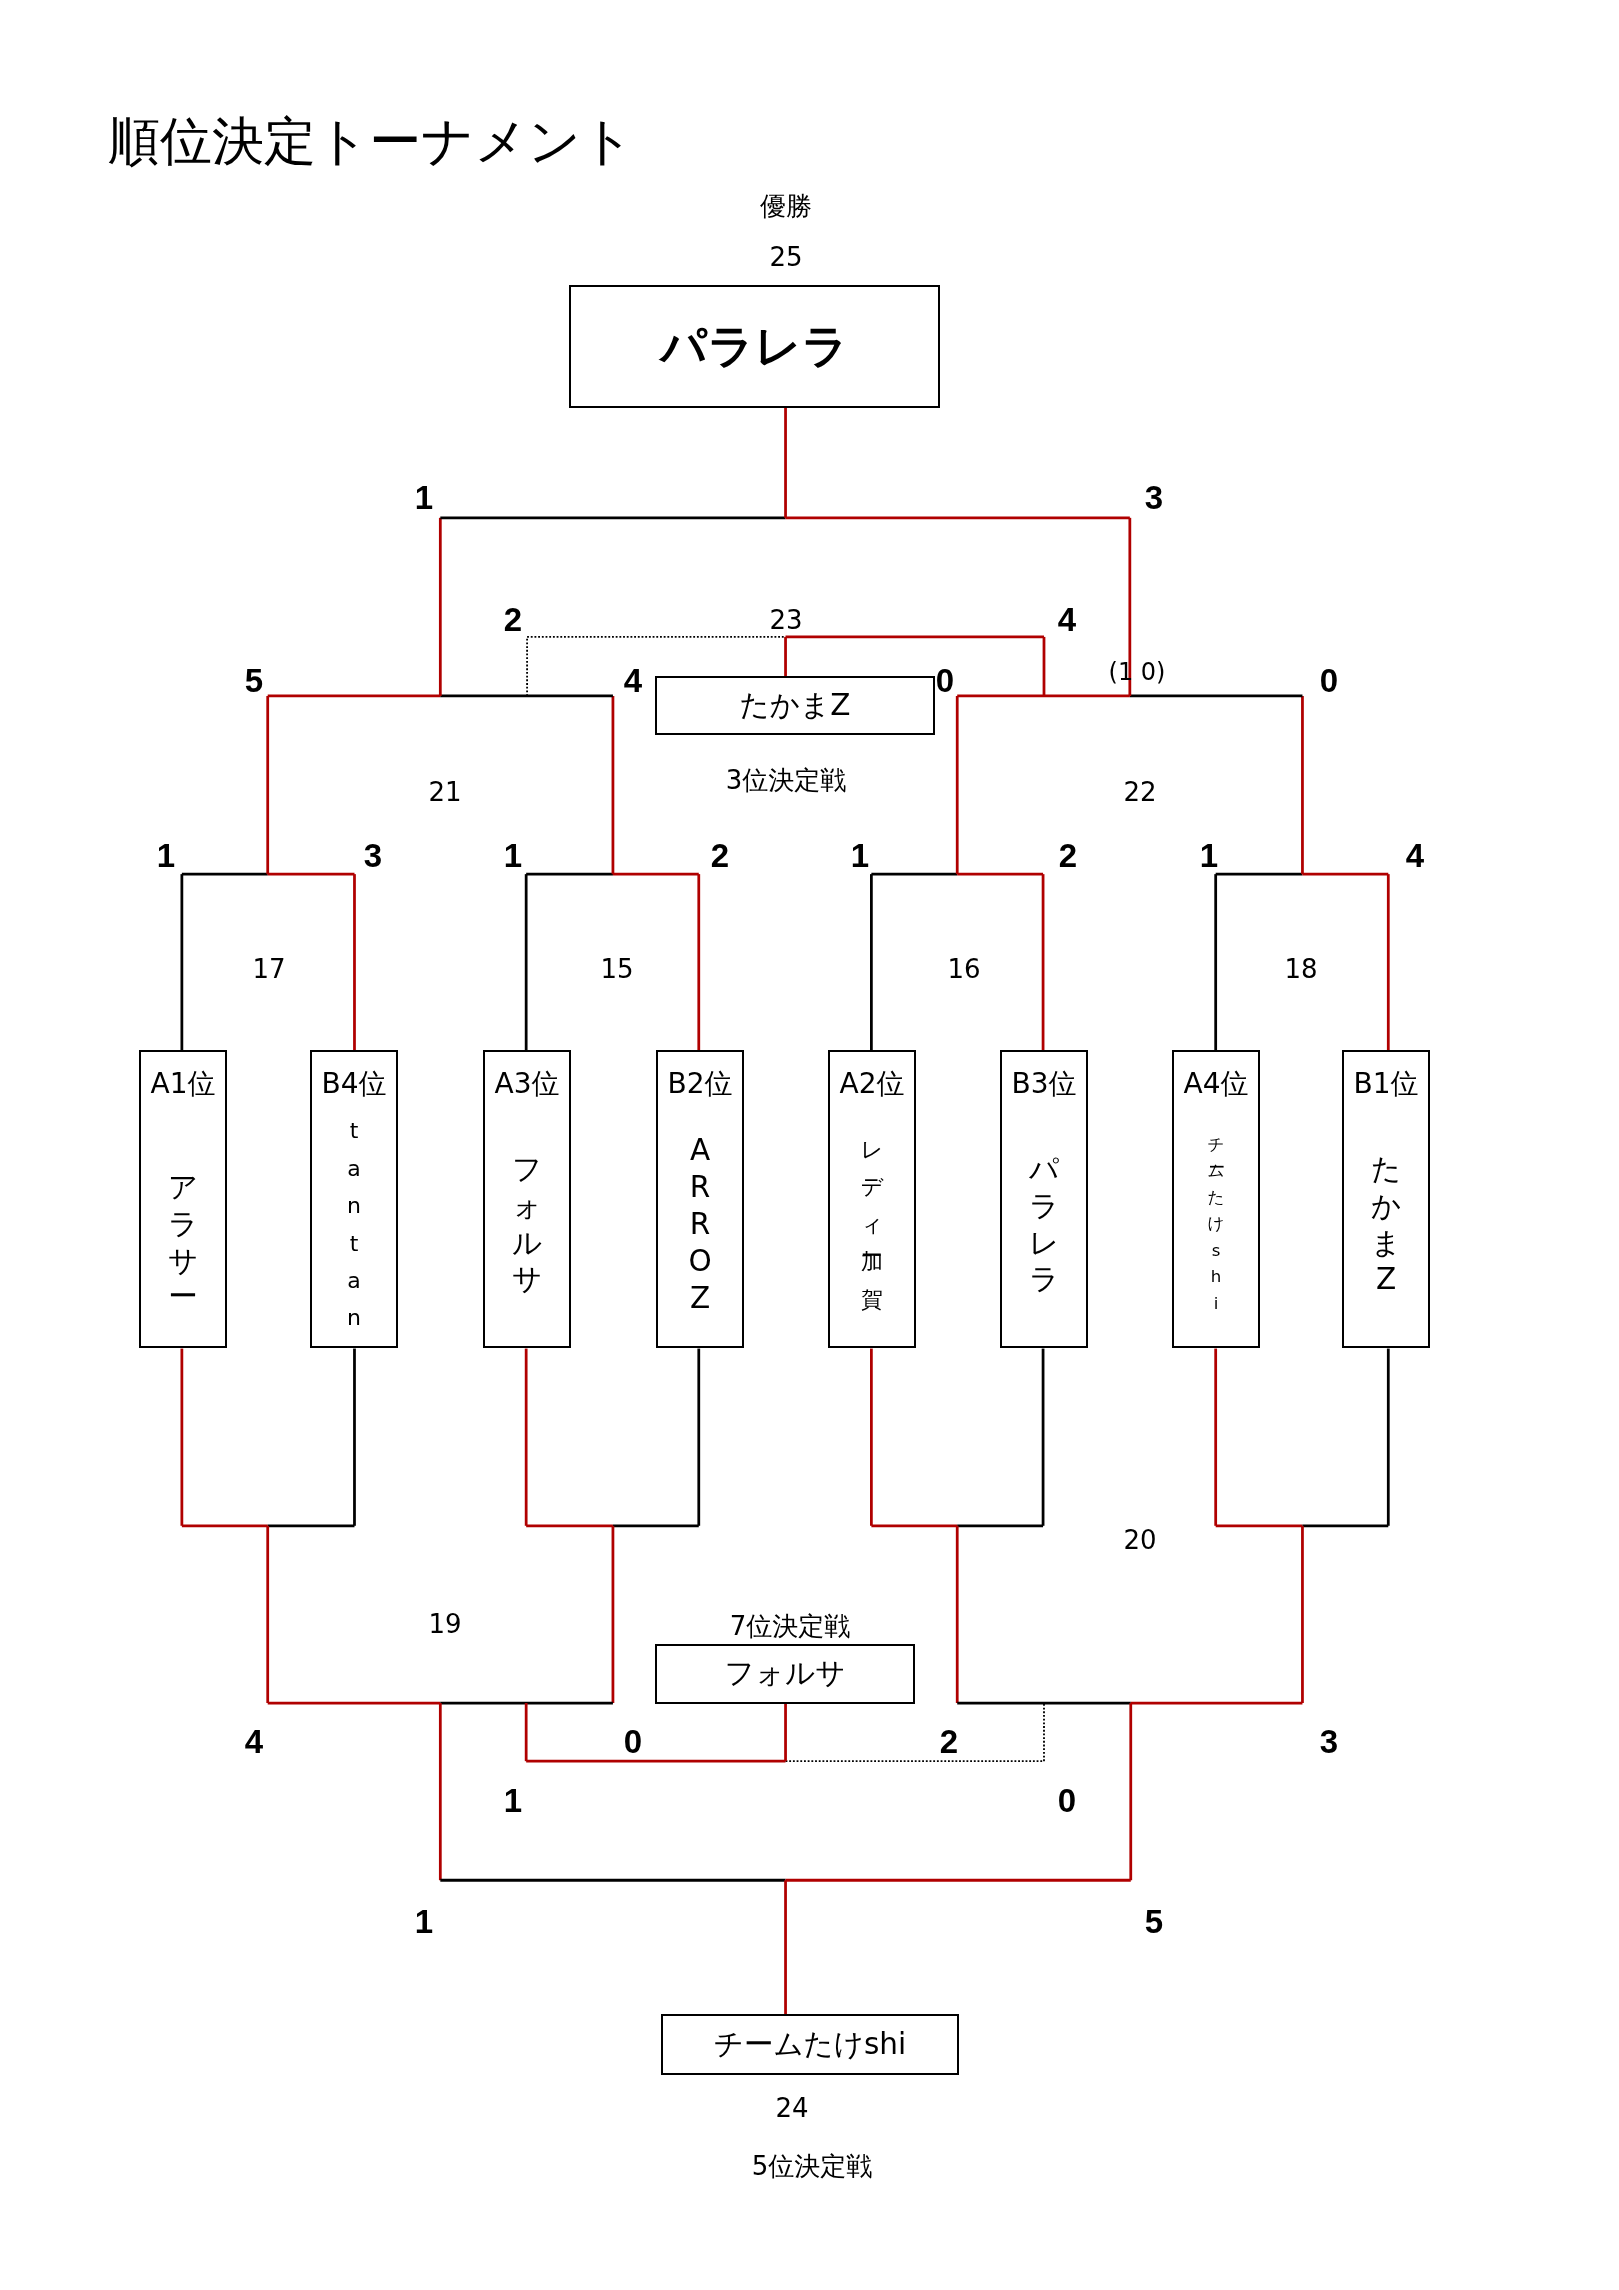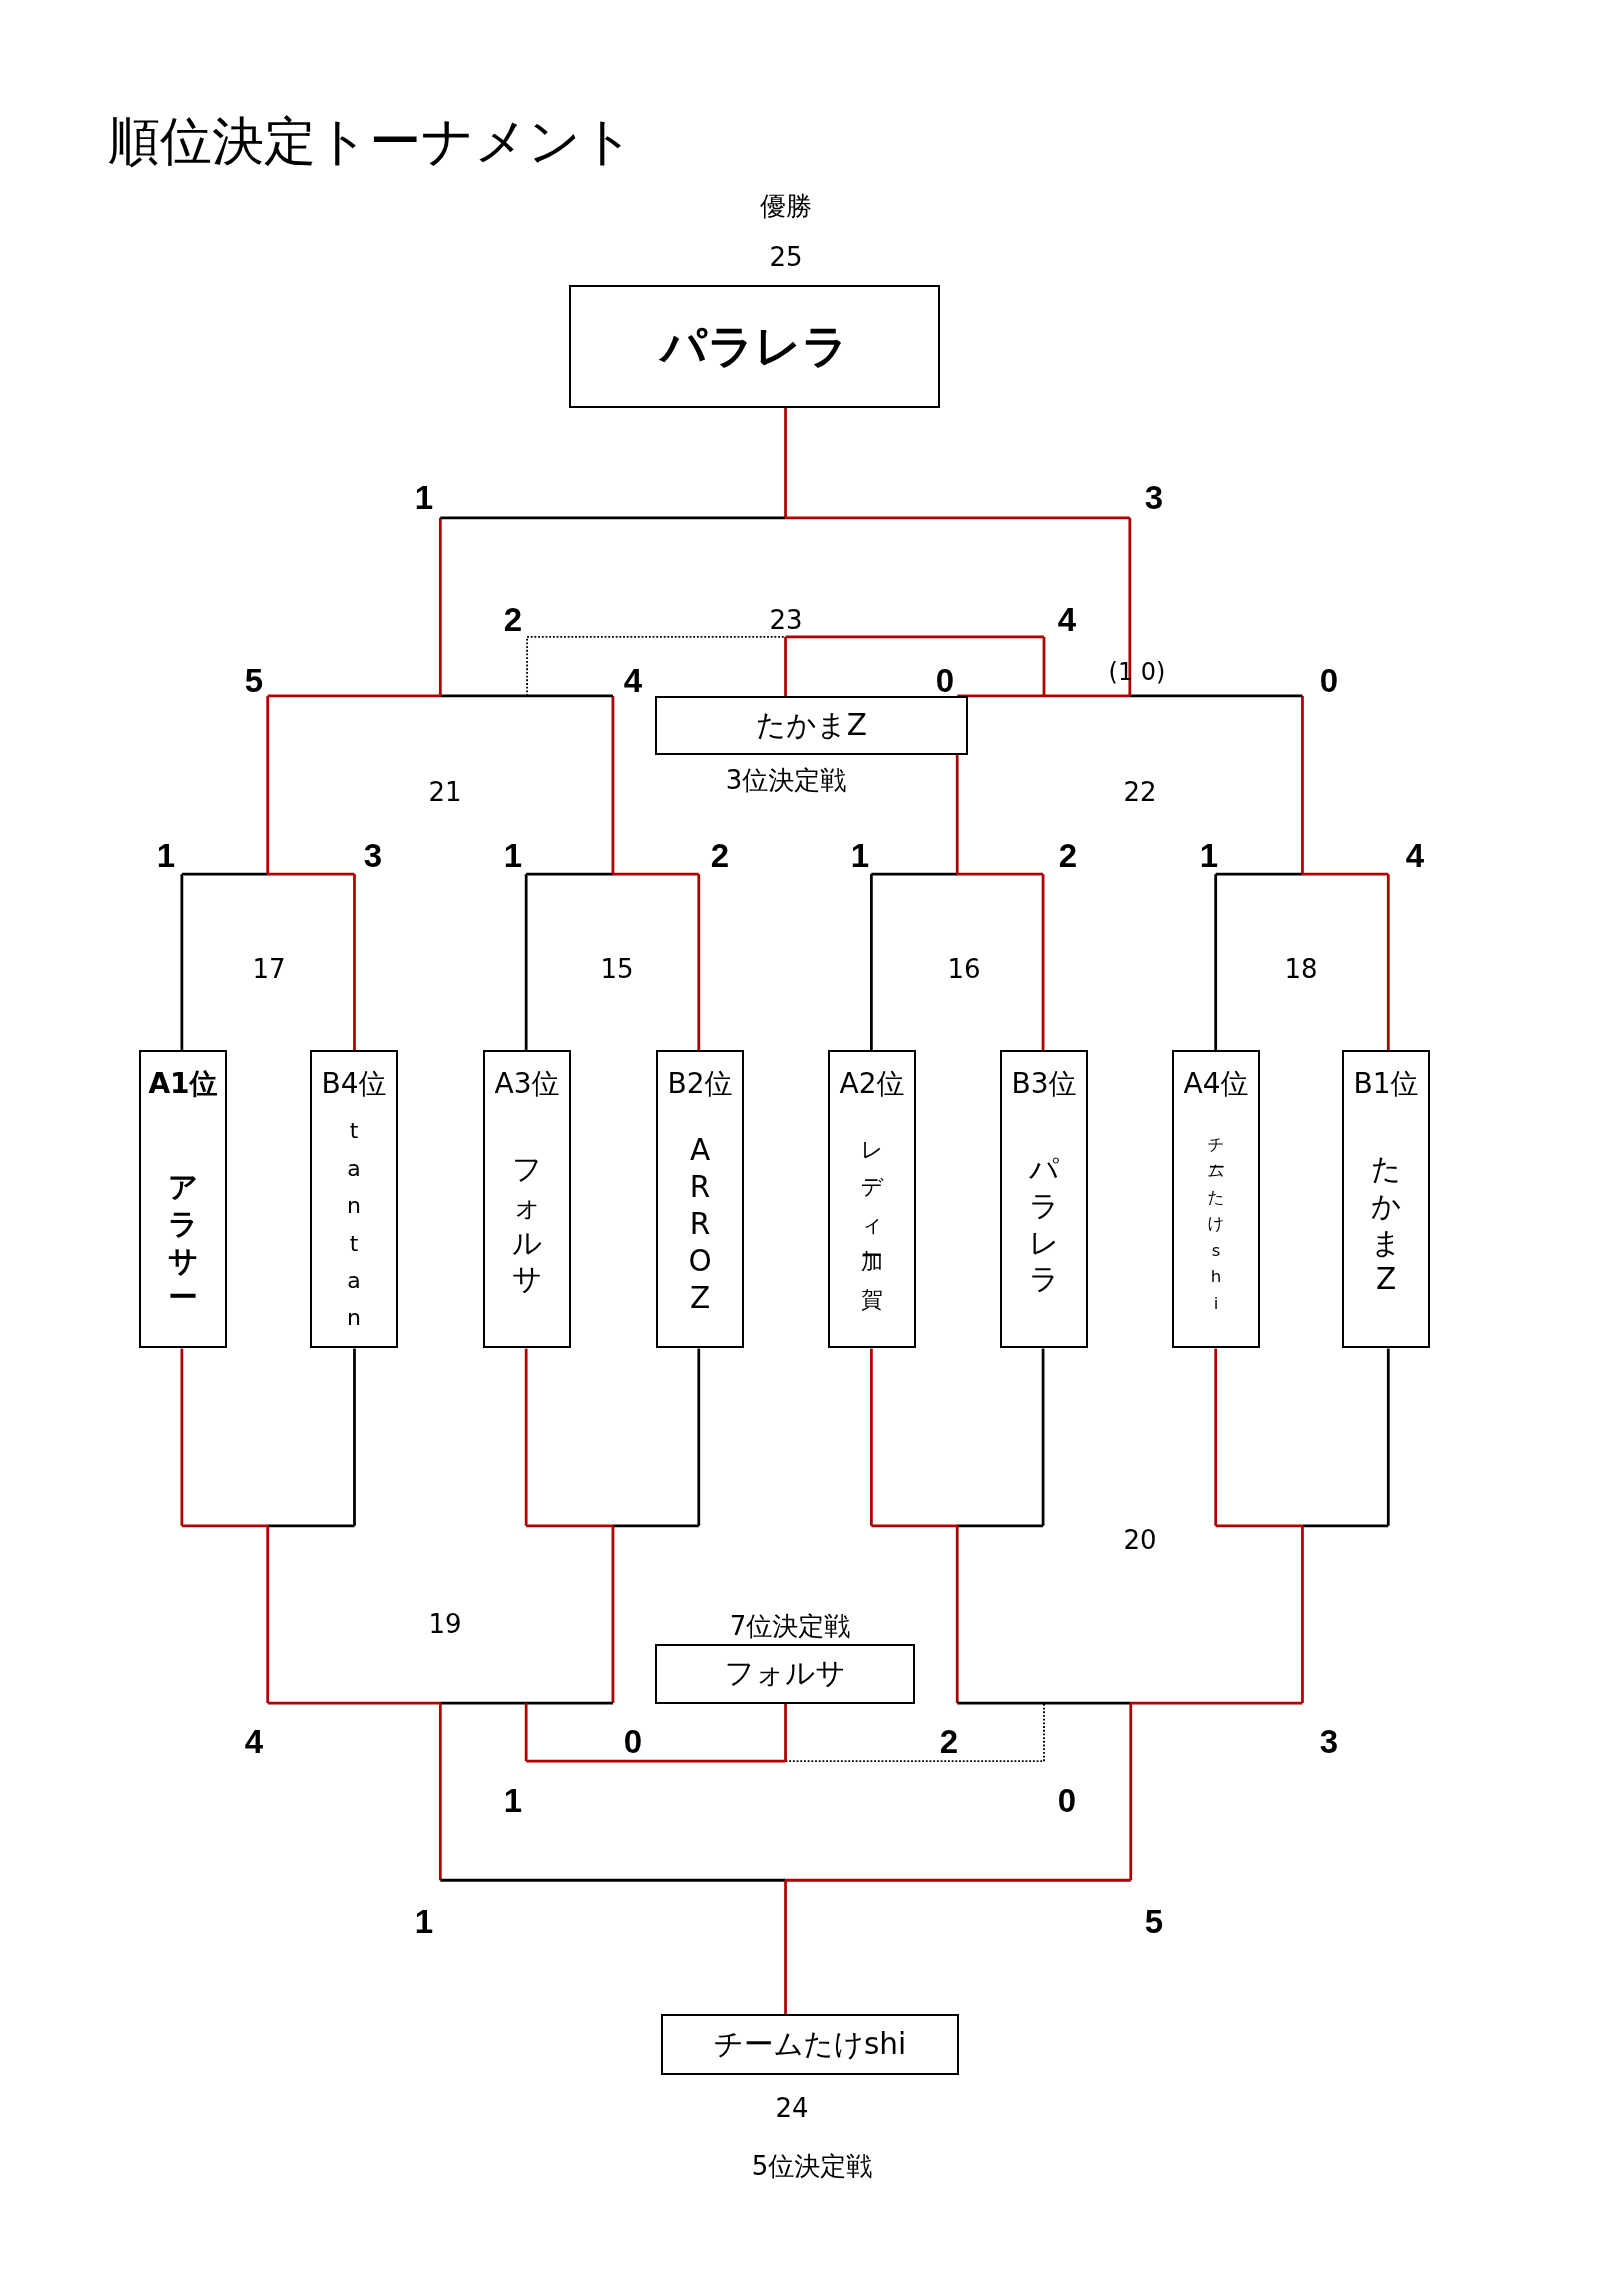--- a/index.html
+++ b/index.html
@@ -101,21 +101,21 @@
     <span>パラレラ</span>
   </div>
 
 <div class="abs ctr score" style="left:424px;top:498px;">1</div>
 <div class="abs ctr score" style="left:1154px;top:498px;">3</div>
 <div class="abs ctr small" style="left:1137px;top:672px;font-size:24px;">(1 0)</div>
 
 <div class="abs ctr small" style="left:786px;top:620px;">23</div>
 <div class="abs ctr score" style="left:513px;top:620px;">2</div>
 <div class="abs ctr score" style="left:1067px;top:620px;">4</div>
-<div class="box hbox" style="left:655px;top:696px;width:313px;height:59px;">
+<div class="box hbox" style="left:655px;top:676px;width:280px;height:59px;">
     <span>たかまZ</span>
   </div>
 <div class="abs ctr small" style="left:786px;top:780px;">3位決定戦</div>
 
 <div class="abs ctr score" style="left:254px;top:681px;">5</div>
 <div class="abs ctr score" style="left:633px;top:681px;">4</div>
 <div class="abs ctr small" style="left:445px;top:792px;">21</div>
 <div class="abs ctr score" style="left:945px;top:681px;">0</div>
 <div class="abs ctr score" style="left:1329px;top:681px;">0</div>
 <div class="abs ctr small" style="left:1140px;top:792px;">22</div>
@@ -127,21 +127,21 @@
 <div class="abs ctr score" style="left:720px;top:856px;">2</div>
 <div class="abs ctr small" style="left:617px;top:969px;">15</div>
 <div class="abs ctr score" style="left:860px;top:856px;">1</div>
 <div class="abs ctr score" style="left:1068px;top:856px;">2</div>
 <div class="abs ctr small" style="left:964px;top:969px;">16</div>
 <div class="abs ctr score" style="left:1209px;top:856px;">1</div>
 <div class="abs ctr score" style="left:1415px;top:856px;">4</div>
 <div class="abs ctr small" style="left:1301px;top:969px;text-align:center;">18</div>
 
 <div id="teams">
-    <div class="box team" style="left: 139px; font-weight: bold;">
+    <div class="box team" style="left: 139px;">
       <div class="seed">A1位</div>
       <div class="vname">
         <span>ア</span>
         <span>ラ</span>
         <span>サ</span>
         <span style="writing-mode: vertical-rl;">ー</span>
       </div>
     </div>
     <div class="box team" style="left: 310px;">
       <div class="seed">B4位</div>

